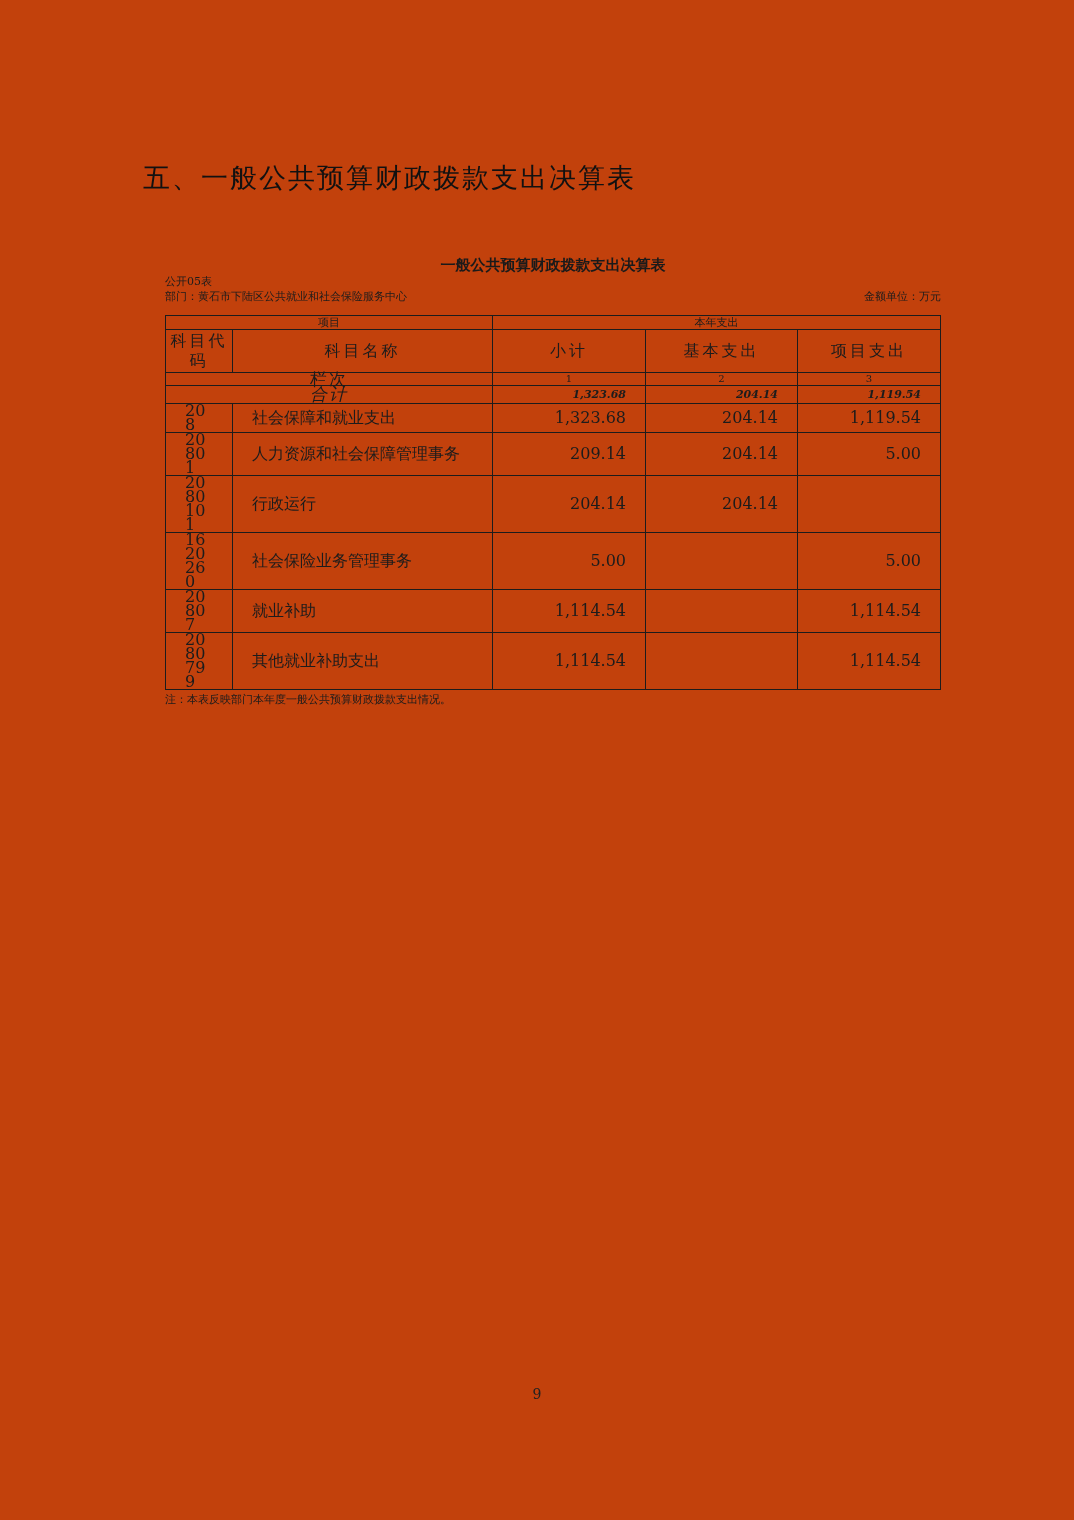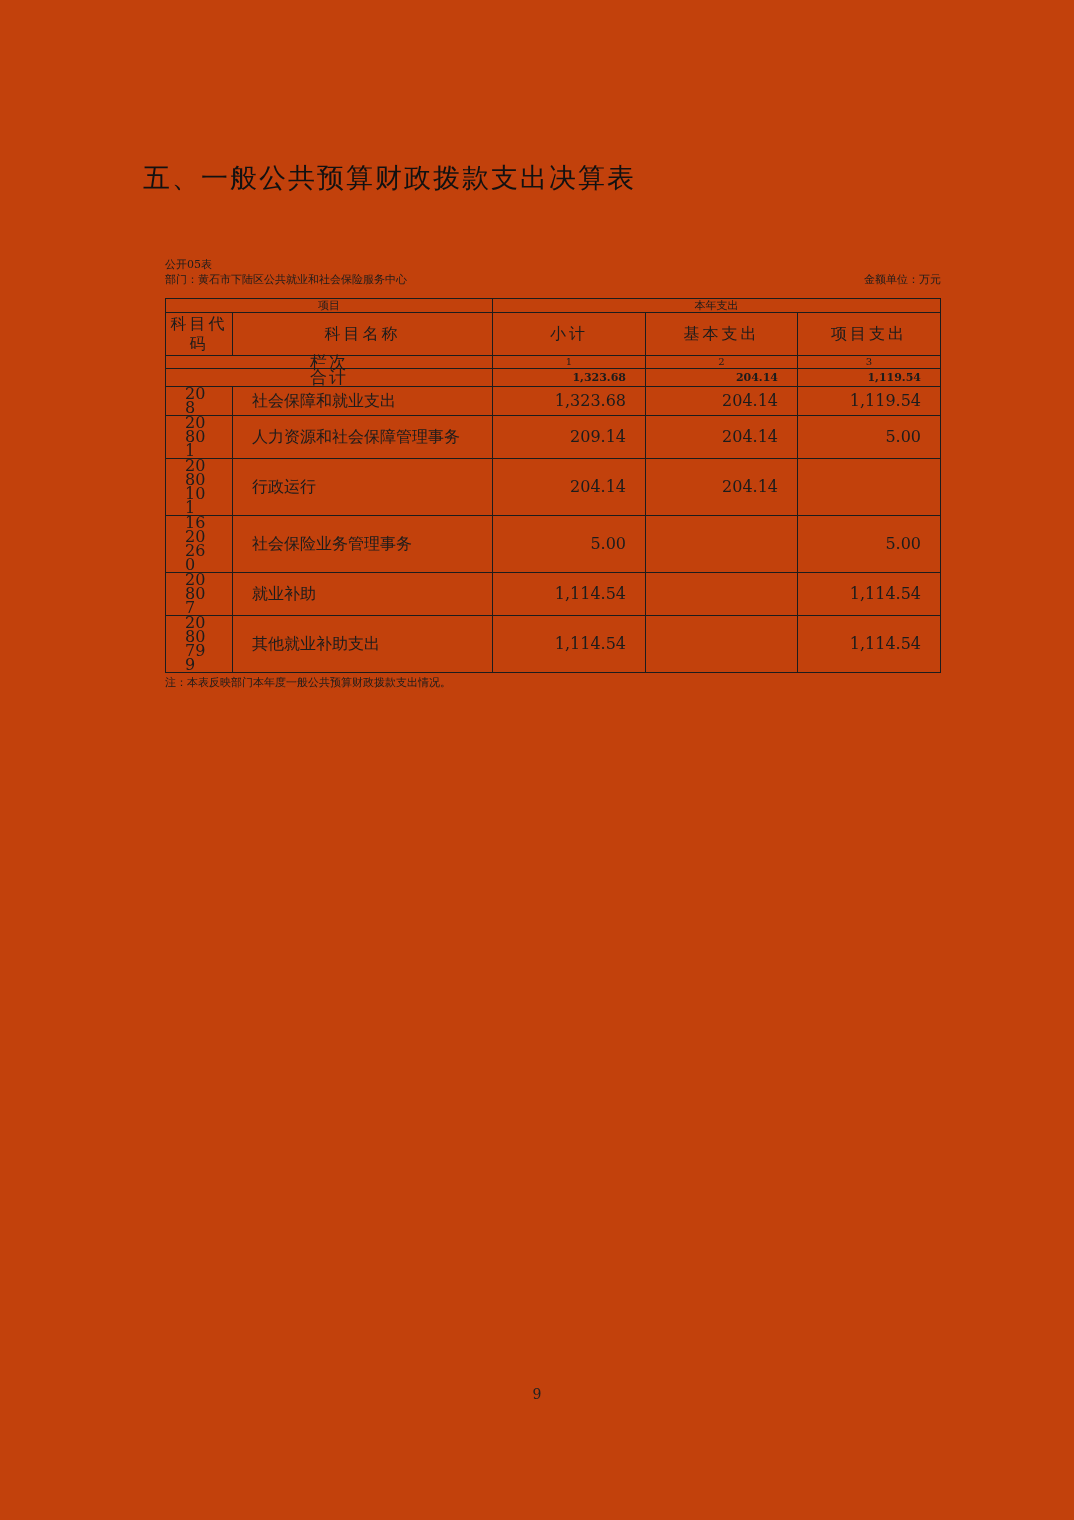--- a/index.html
+++ b/index.html
@@ -79,21 +79,21 @@
     line-height: 20px;
     padding: 0 2px;
   }
   tr.lanci-row td { height: 13px; font-size: 10px; line-height: 12px; text-align: center; padding: 0; }
   tr.lanci-row td.big-label {
     font-size: 17px;
     line-height: 11px;
     letter-spacing: 2px;
     text-align: center;
   }
-  tr.total-row td { height: 18px; font-size: 11px; line-height: 14px; font-weight: 700; text-align: right; }
+  tr.total-row td { height: 18px; font-size: 11px; line-height: 14px; font-weight: 700; text-align: right; font-style: italic; }
   tr.total-row td.big-label {
     font-size: 17px;
     line-height: 11px;
     font-weight: 400;
     letter-spacing: 2px;
     text-align: center;
     padding: 0;
   }
   tr.data-row td { height: 16px; font-size: 16px; line-height: 14px; }
   td.cell-left { text-align: left; }
@@ -115,20 +115,21 @@
 </style>
 </head>
 <body>
 
 <div class="page">
 
   <div class="doc-heading">五、一般公共预算财政拨款支出决算表</div>
 
   <div class="table-area">
 
+    <div class="table-title">一般公共预算财政拨款支出决算表</div>
 
     <div class="meta-right">公开05表</div>
 
     <div class="meta-row">
       <span>部门：黄石市下陆区公共就业和社会保险服务中心</span>
       <span>金额单位：万元</span>
     </div>
 
     <table class="budget">
       <colgroup>

